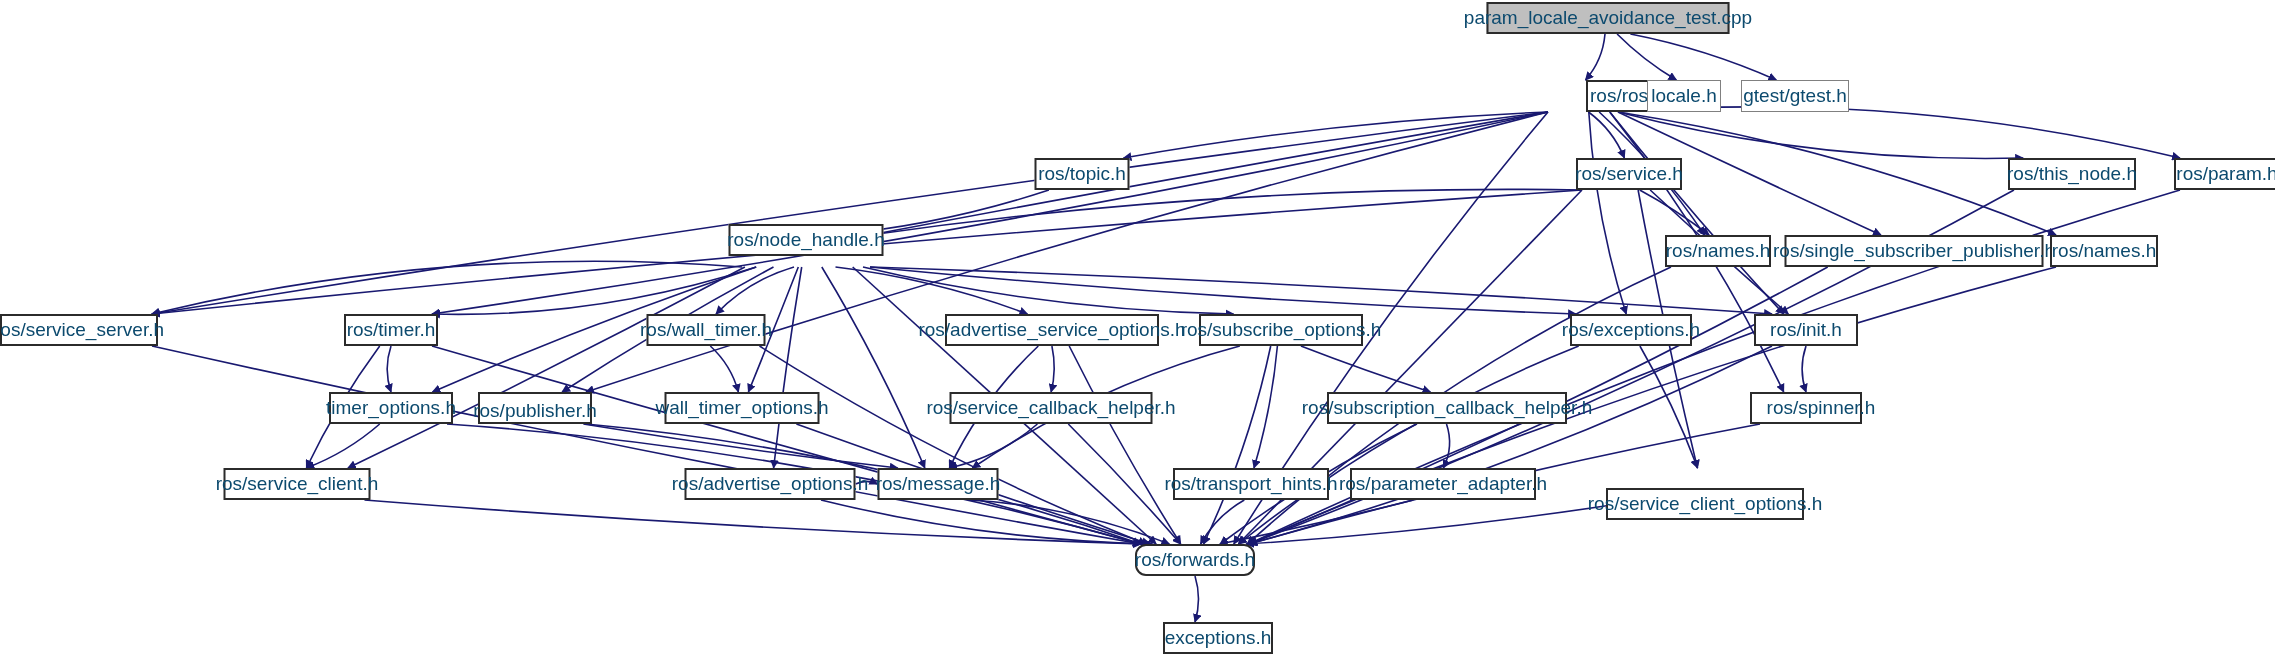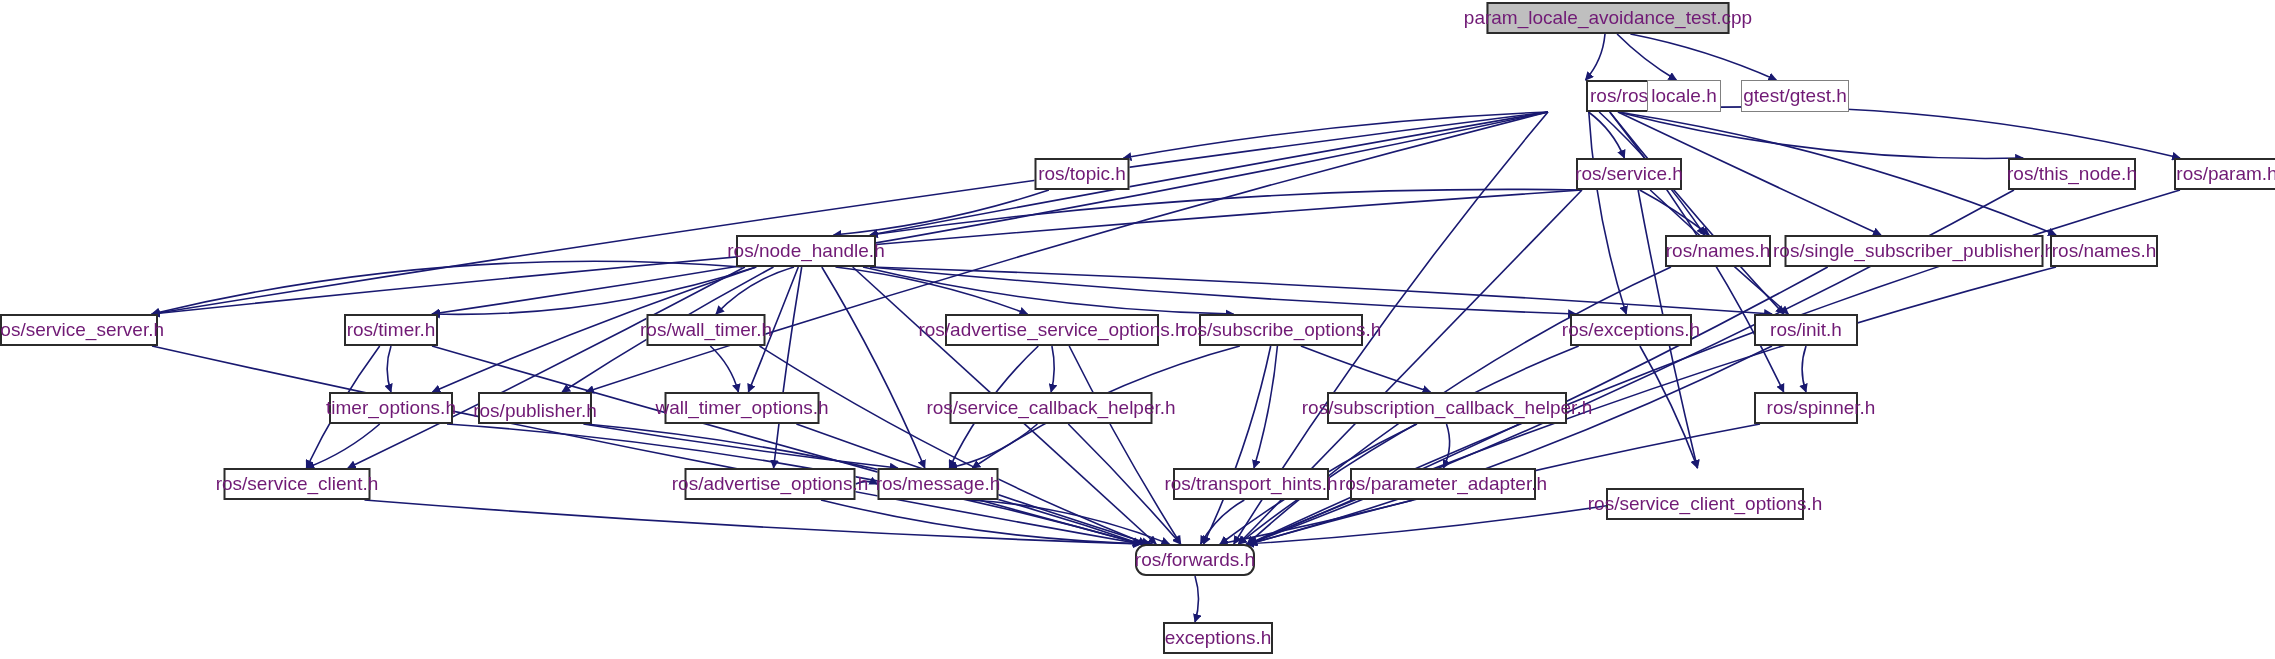--- a/index.html
+++ b/index.html
@@ -11,21 +11,21 @@
     overflow:hidden;
   }
   #edges{position:absolute;left:0;top:0;width:2275px;height:659px;}
   .gnode{
     position:absolute;
     box-sizing:border-box;
     display:flex;align-items:center;justify-content:center;
     white-space:nowrap;
     height:32px;
     font-size:19px;
-    color:#701a75;
+    color:#0c4a6e;
     letter-spacing:0px;
     transform:translate(-50%,-50%);
     background:#ffffff;
     border:1px solid #808080;
   }
   .gnode.solid{border:2px solid #2b2b2b;}
   .gnode.root{background:#bfbfbf;border:2px solid #2b2b2b;}
   .gnode .lbl{pointer-events:none;padding:0 9px;}
 </style>
 </head>
@@ -138,21 +138,21 @@
       </div>
       <div class="gnode solid" style="left: 1629px; top: 174px; width: 106px;">
         <span class="lbl">ros/service.h</span>
       </div>
       <div class="gnode solid" style="left: 2072px; top: 174px; width: 128px;">
         <span class="lbl">ros/this_node.h</span>
       </div>
       <div class="gnode solid" style="left: 2227px; top: 174px; width: 106px;">
         <span class="lbl">ros/param.h</span>
       </div>
-      <div class="gnode solid" style="left: 806px; top: 251px; width: 140px; align-items: center;">
+      <div class="gnode solid" style="left: 806px; top: 240px; width: 155px; align-items: center;">
         <span class="lbl">ros/node_handle.h</span>
       </div>
       <div class="gnode solid" style="left: 1718px; top: 251px; width: 106px;">
         <span class="lbl">ros/names.h</span>
       </div>
       <div class="gnode solid" style="left: 1914px; top: 251px; width: 259px;">
         <span class="lbl">ros/single_subscriber_publisher.h</span>
       </div>
       <div class="gnode solid" style="left: 2104px; top: 251px; width: 108px;">
         <span class="lbl">ros/names.h</span>
@@ -186,21 +186,21 @@
       </div>
       <div class="gnode solid" style="left: 742px; top: 408px; width: 155px;">
         <span class="lbl">wall_timer_options.h</span>
       </div>
       <div class="gnode solid" style="left: 1051px; top: 408px; width: 203px;">
         <span class="lbl">ros/service_callback_helper.h</span>
       </div>
       <div class="gnode solid" style="left: 1447px; top: 408px; width: 240px;">
         <span class="lbl">ros/subscription_callback_helper.h</span>
       </div>
-      <div class="gnode solid" style="left: 1806px; top: 408px; width: 104px; padding-left: 30px;">
+      <div class="gnode solid" style="left: 1806px; top: 408px; width: 112px; padding-left: 30px;">
         <span class="lbl">ros/spinner.h</span>
       </div>
       <div class="gnode solid" style="left: 297px; top: 484px; width: 147px;">
         <span class="lbl">ros/service_client.h</span>
       </div>
       <div class="gnode solid" style="left: 770px; top: 484px; width: 171px;">
         <span class="lbl">ros/advertise_options.h</span>
       </div>
       <div class="gnode solid" style="left: 938px; top: 484px; width: 121px;">
         <span class="lbl">ros/message.h</span>

